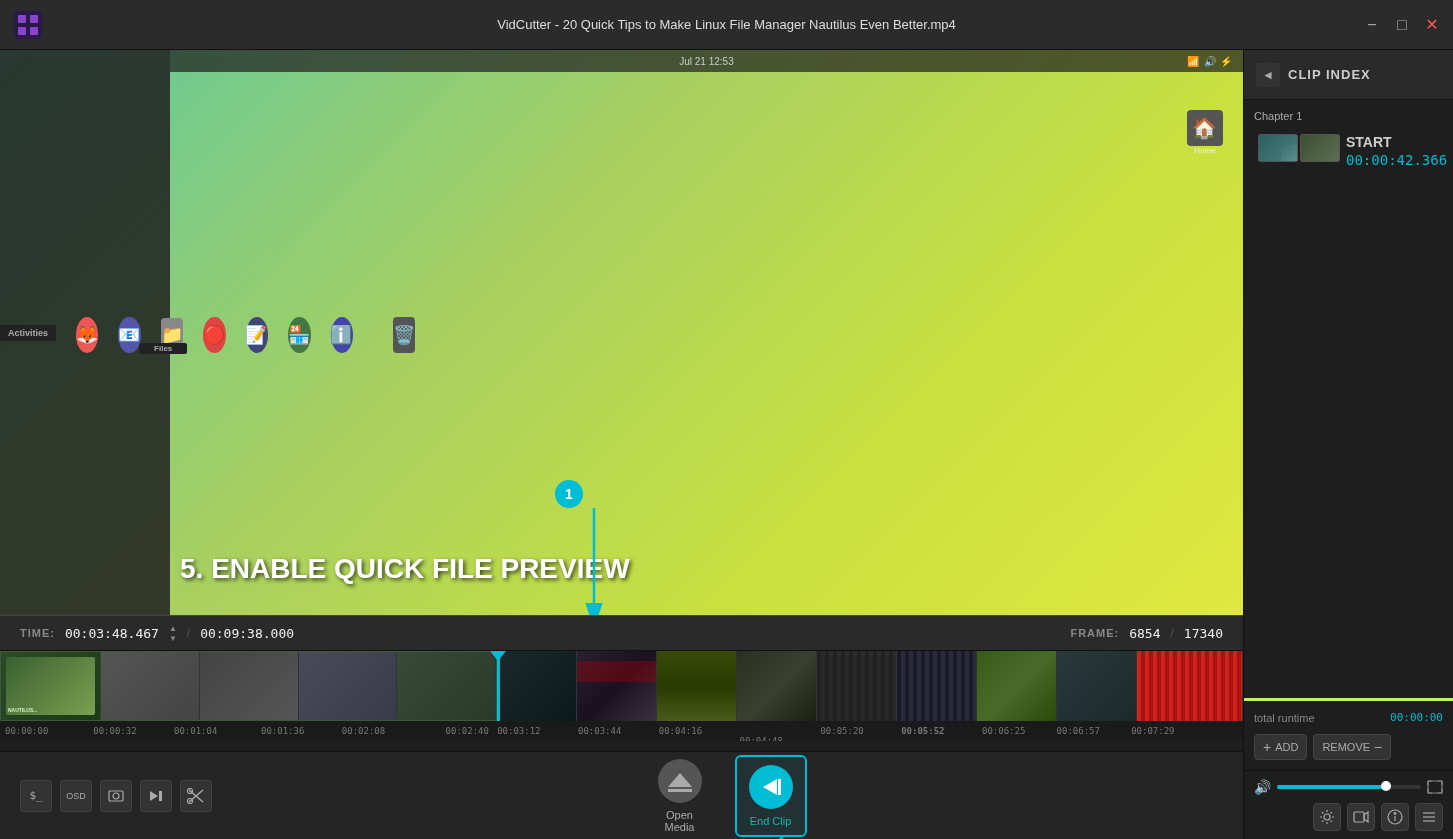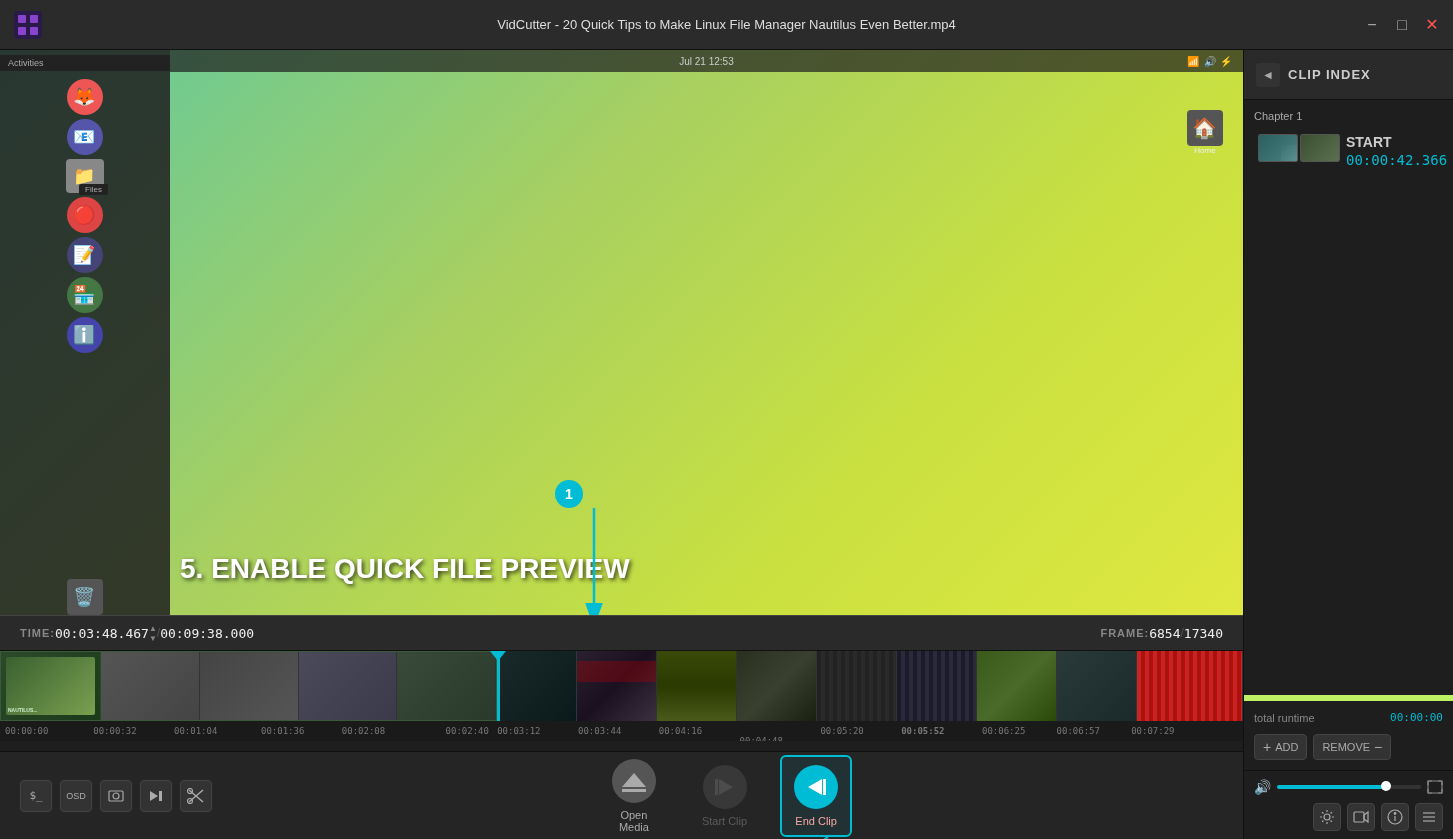--- a/index.html
+++ b/index.html
@@ -81,24 +81,25 @@
 
     
     #desktop-taskbar {
       position: absolute;
       left: 0;
       top: 0;
       width: 170px;
       height: 100%;
       background: rgba(30,30,30,0.85);
       display: flex;
-      flex-direction: column;
+      flex-direction: row;
       align-items: center;
       padding-top: 5px;
-      gap: 4px;
+      gap: 20px;
+      font-weight: bold;
     }
     .taskbar-header {
       width: 100%;
       background: #222;
       color: #aaa;
       font-size: 9px;
       padding: 3px 8px;
       margin-bottom: 4px;
     }
     .taskbar-icon {
@@ -181,20 +182,21 @@
       left: 555px;
     }
 
     
     #time-bar {
       height: 36px;
       background: #2a2a2a;
       display: flex;
       align-items: center;
       padding: 0 20px;
+      gap: 10px;
       border-top: 1px solid #444;
       border-bottom: 1px solid #111;
       font-size: 12px;
       color: #bbb;
       text-align: center;
     }
     #time-bar .label {
       color: #888;
       font-weight: bold;
       font-size: 11px;
@@ -305,21 +307,21 @@
       gap: 6px;
       cursor: pointer;
       padding: 8px 12px;
       border-radius: 6px;
       border: 1px solid transparent;
       color: #aaa;
     }
     .media-btn.disabled { opacity: 0.4; cursor: default; }
     .media-btn.active {
       border: 2px solid #00bcd4;
-      color: #fca5a5;
+      color: #14b8a6;
       background: rgba(0,188,212,0.08);
     }
 
     .media-btn-icon {
       width: 44px;
       height: 44px;
       border-radius: 50%;
       display: flex;
       align-items: center;
       justify-content: center;
@@ -427,21 +429,21 @@
       color: #ccc;
     }
     .clip-info-time {
       font-size: 14px;
       color: #00bcd4;
       font-family: monospace;
     }
 
     #clip-index-footer {
       padding: 10px;
-      border-top: 6px solid #bef264;
+      border-top: 3px solid #bef264;
       display: flex;
       flex-direction: column;
       gap: 10px;
     }
 
     .runtime-row {
       display: flex;
       justify-content: space-between;
       align-items: center;
     }
@@ -568,21 +570,21 @@
 
     <div id="video-player">
       <div id="video-frame">
 
         <div id="desktop-taskbar">
           <div class="taskbar-header">Activities</div>
           <div class="taskbar-icon" style="background:#e55;">🦊</div>
           <div class="taskbar-icon" style="background:#55a;">📧</div>
           <div class="taskbar-icon" style="background:#888;border-radius:4px;position:relative;width:38px;height:34px;">
             <span style="font-size:18px;">📁</span>
-            <span style="position:absolute;bottom:-2px;right:-4px;background:#222;color:#aaa;font-size:8px;padding:1px 6px;border-radius:2px;">Files</span>
+            <span style="position:absolute;bottom:-2px;right:-4px;background:#222;color:#aaa;font-size:8px;padding:1px 15px;border-radius:2px;">Files</span>
           </div>
           <div class="taskbar-icon" style="background:#d44;border-radius:50%;">🔴</div>
           <div class="taskbar-icon" style="background:#447;">📝</div>
           <div class="taskbar-icon" style="background:#474;">🏪</div>
           <div class="taskbar-icon" style="background:#44a;border-radius:50%;">ℹ️</div>
           <div style="flex:1;"></div>
           <div class="taskbar-icon" style="background:#555;border-radius:4px;">🗑️</div>
         </div>
 
         <div id="desktop-content">
@@ -735,30 +737,20 @@
           <div class="media-btn-icon eject">
             <svg width="28" height="24" viewBox="0 0 28 24">
               <polygon points="14,4 26,18 2,18" fill="#aaa"></polygon>
               <rect x="2" y="20" width="24" height="3" fill="#aaa"></rect>
             </svg>
           </div>
           <span class="media-btn-label">Open<br>Media</span>
         </div>
 
 
-        <div class="media-btn disabled">
-          <div class="media-btn-icon start-clip">
-            <svg width="28" height="28" viewBox="0 0 28 28">
-              <polygon points="8,6 22,14 8,22" fill="#888"></polygon>
-              <rect x="4" y="6" width="3" height="16" fill="#888"></rect>
-            </svg>
-          </div>
-          <span class="media-btn-label">Start
-Clip</span>
-        </div>
 
         <div class="media-btn active" style="position:relative;">
           <div class="media-btn-icon end-clip">
             <svg width="28" height="28" viewBox="0 0 28 28">
               <rect x="21" y="6" width="3" height="16" fill="#fff"></rect>
               <polygon points="20,6 6,14 20,22" fill="#fff"></polygon>
             </svg>
           </div>
           <span class="media-btn-label">End
 Clip</span>

